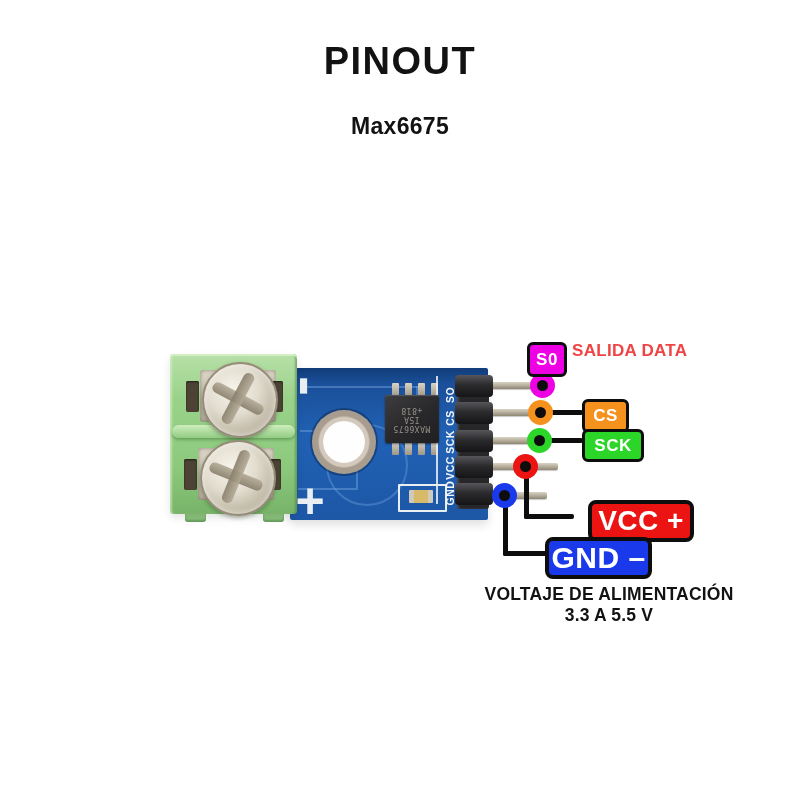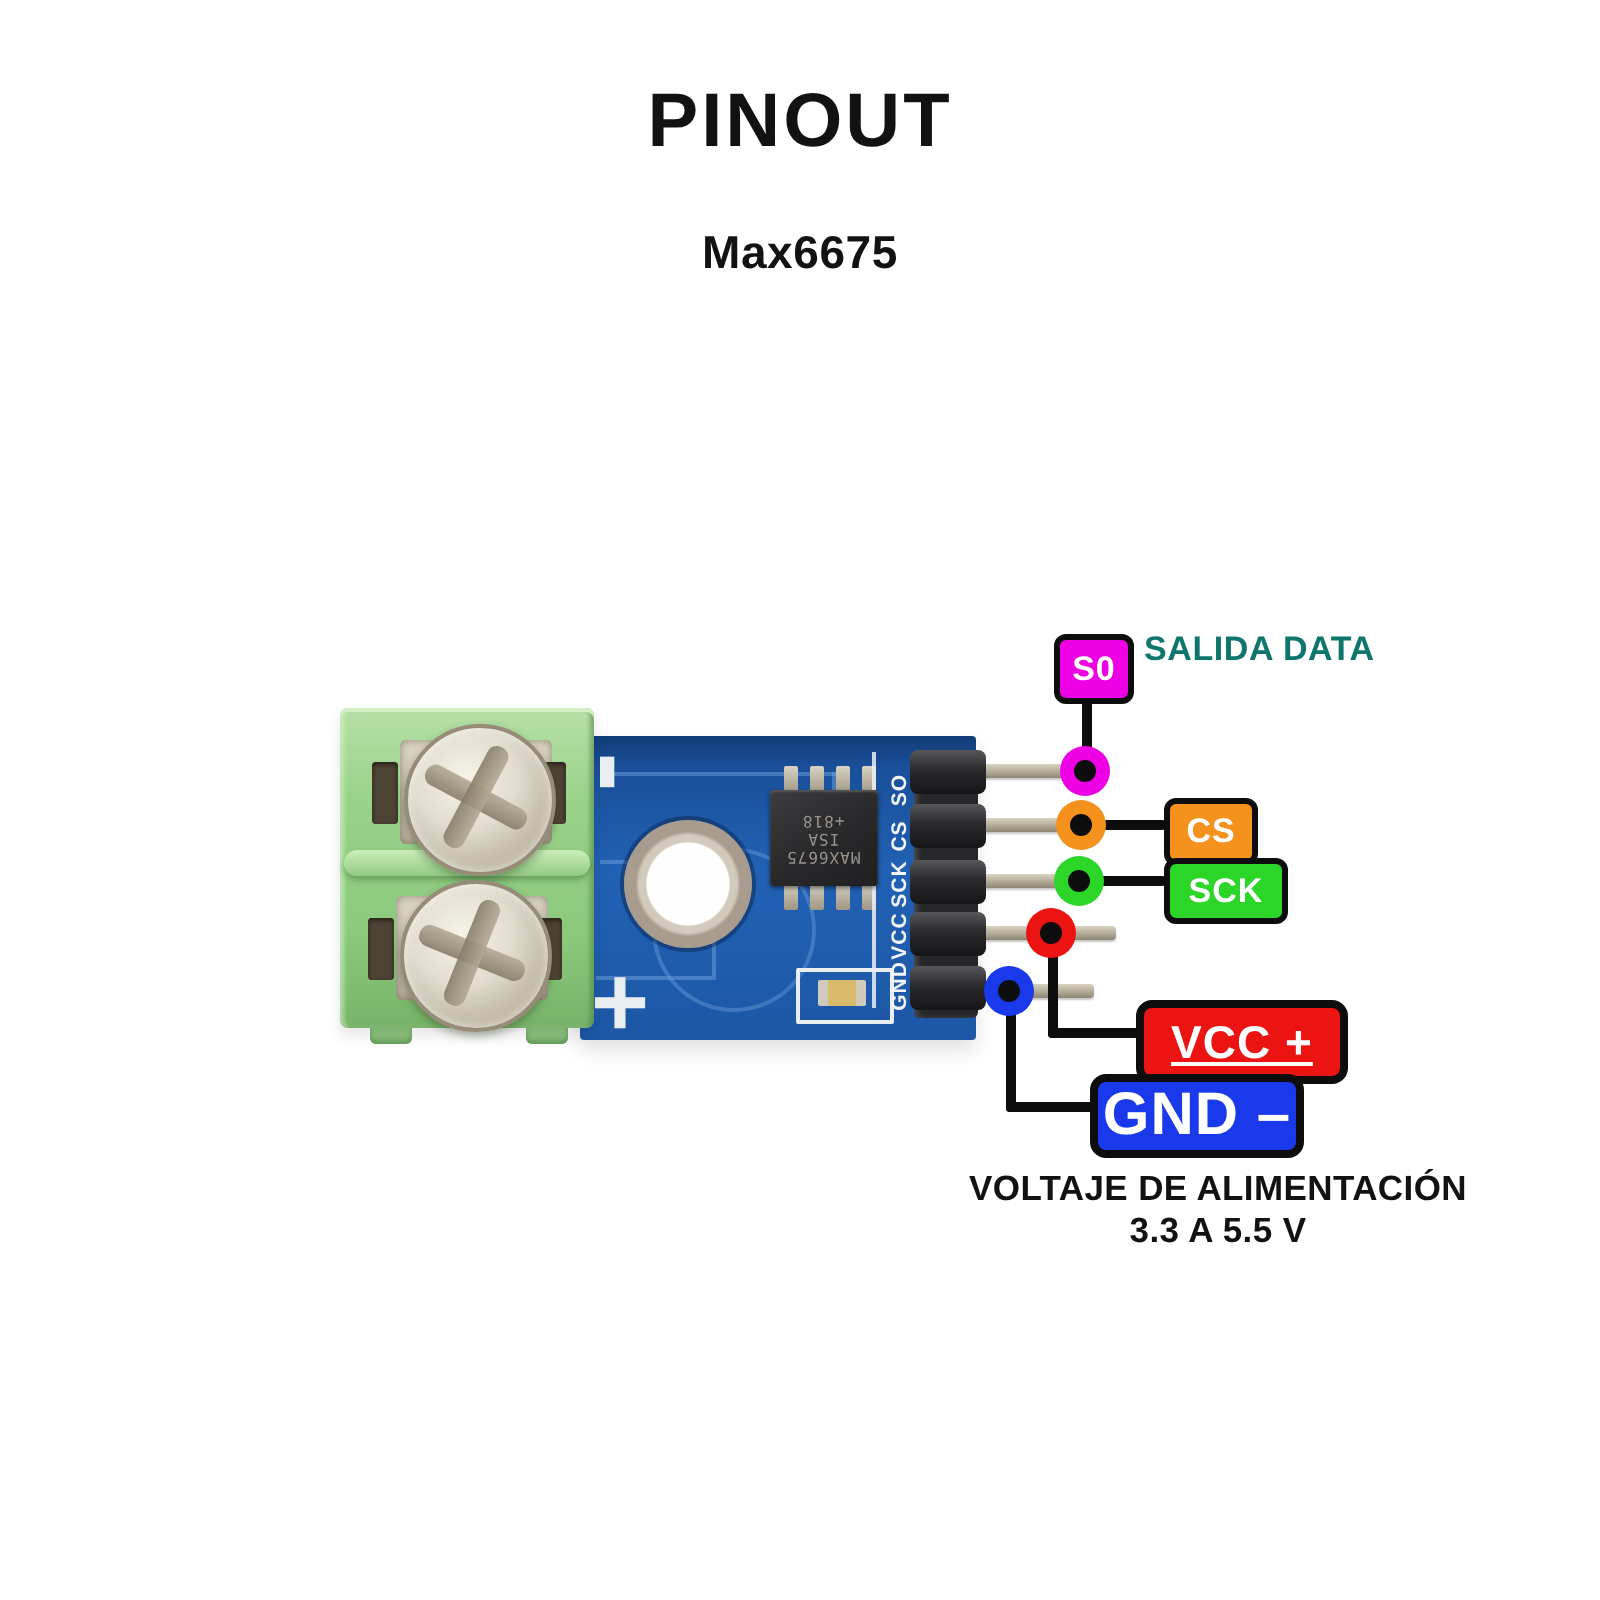--- a/index.html
+++ b/index.html
@@ -81,24 +81,24 @@
   .d-s0 {left:530px;top:373px;}
   .d-cs {left:528px;top:400px;}
   .d-sck{left:527px;top:428px;}
   .d-vcc{left:513px;top:454px;}
   .d-gnd{left:492px;top:483px;}
 
   .chip{border:3px solid #0d0d0d;border-radius:6px;color:#ffffff;font-weight:bold;display:flex;align-items:center;justify-content:center;z-index:8;letter-spacing:.5px;}
   .chip-s0 {left:527px;top:317px;width:34px;height:29px;font-size:17px;}
   .chip-cs {left:582px;top:399px;width:41px;height:28px;font-size:17px;}
   .chip-sck{left:582px;top:429px;width:56px;height:27px;font-size:17px;}
-  .chip-vcc{left:568px;top:500px;width:98px;height:34px;font-size:23px;border-width:4px;border-radius:8px;text-decoration:underline;}
+  .chip-vcc{left:588px;top:500px;width:98px;height:34px;font-size:28px;border-width:4px;border-radius:8px;}
   .chip-gnd{left:545px;top:537px;width:99px;height:34px;font-size:30px;border-width:4px;border-radius:8px;}
 
-  .salida{left:572px;top:315px;font-size:17px;font-weight:bold;color:#0f766e;letter-spacing:.3px;z-index:8;}
+  .salida{left:572px;top:341px;font-size:17px;font-weight:bold;color:#ef4444;letter-spacing:.3px;z-index:8;}
   .footer1{left:409px;top:584px;width:400px;text-align:center;font-size:17.5px;font-weight:bold;color:#121212;letter-spacing:.2px;}
   .footer2{left:409px;top:605px;width:400px;text-align:center;font-size:17.5px;font-weight:bold;color:#121212;letter-spacing:.2px;}
 </style>
 </head>
 <body>
 
 <div id="canvas">
 
   <div class="abs title-main">PINOUT</div>
   <div class="abs title-sub2">Max6675</div>
@@ -185,21 +185,21 @@
   <div class="abs dot d-sck" style="background-color: rgb(43, 214, 41);">
       <div class="core"></div>
     </div>
   <div class="abs dot d-vcc" style="background-color: rgb(236, 19, 19);">
       <div class="core"></div>
     </div>
   <div class="abs dot d-gnd" style="background-color: rgb(26, 57, 234);">
       <div class="core"></div>
     </div>
 
-  <div class="abs chip chip-s0" style="background-color: rgb(238, 0, 228);">S0</div>
+  <div class="abs chip chip-s0" style="background-color: rgb(238, 0, 228); margin-top: 25px;">S0</div>
   <div class="abs chip chip-cs" style="background-color: rgb(245, 146, 30);">CS</div>
   <div class="abs chip chip-sck" style="background-color: rgb(43, 214, 41);">SCK</div>
   <div class="abs chip chip-vcc" style="background-color: rgb(236, 19, 19);">VCC +</div>
   <div class="abs chip chip-gnd" style="background-color: rgb(26, 57, 234);">GND –</div>
 
   <div class="abs salida">SALIDA DATA</div>
   <div class="abs footer1">VOLTAJE DE ALIMENTACIÓN</div>
   <div class="abs footer2">3.3 A 5.5 V</div>
 
 </div>

